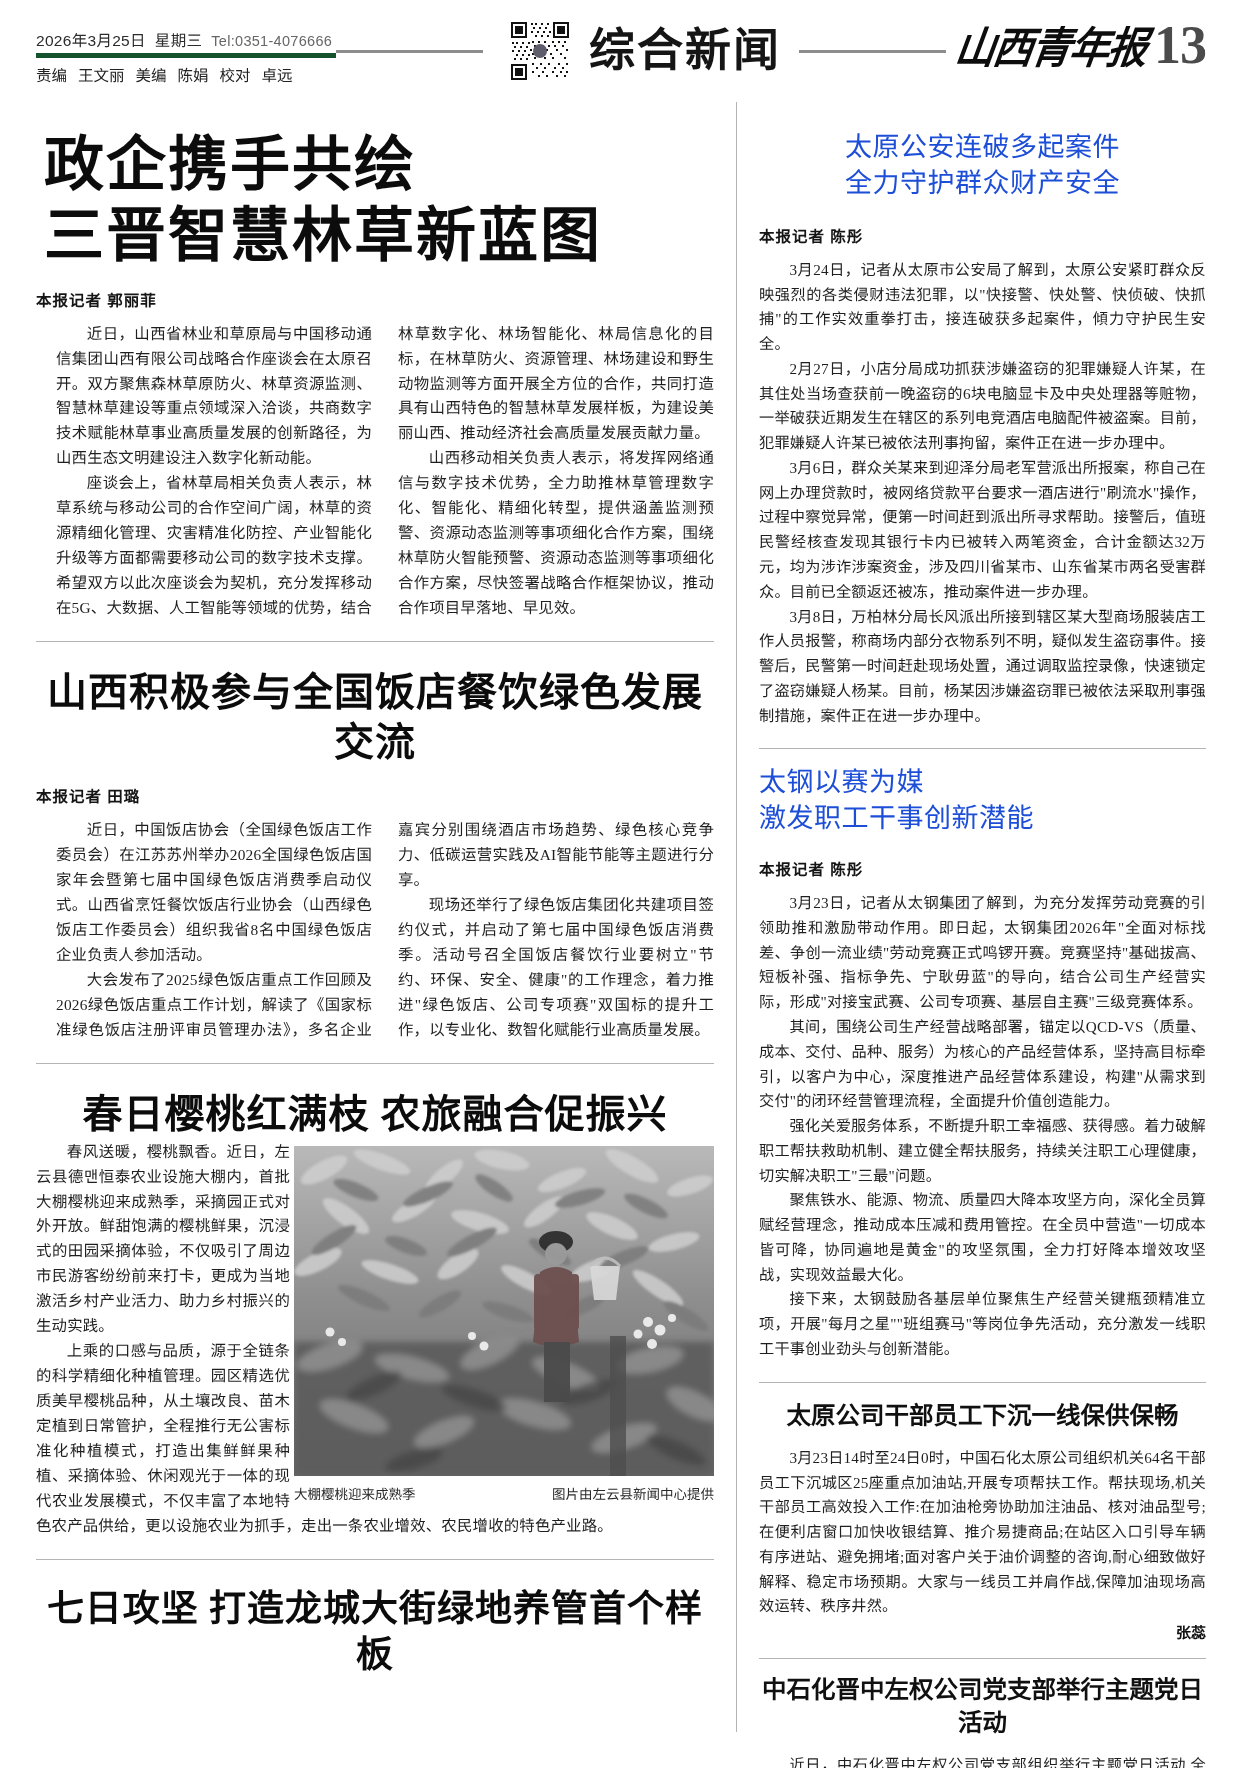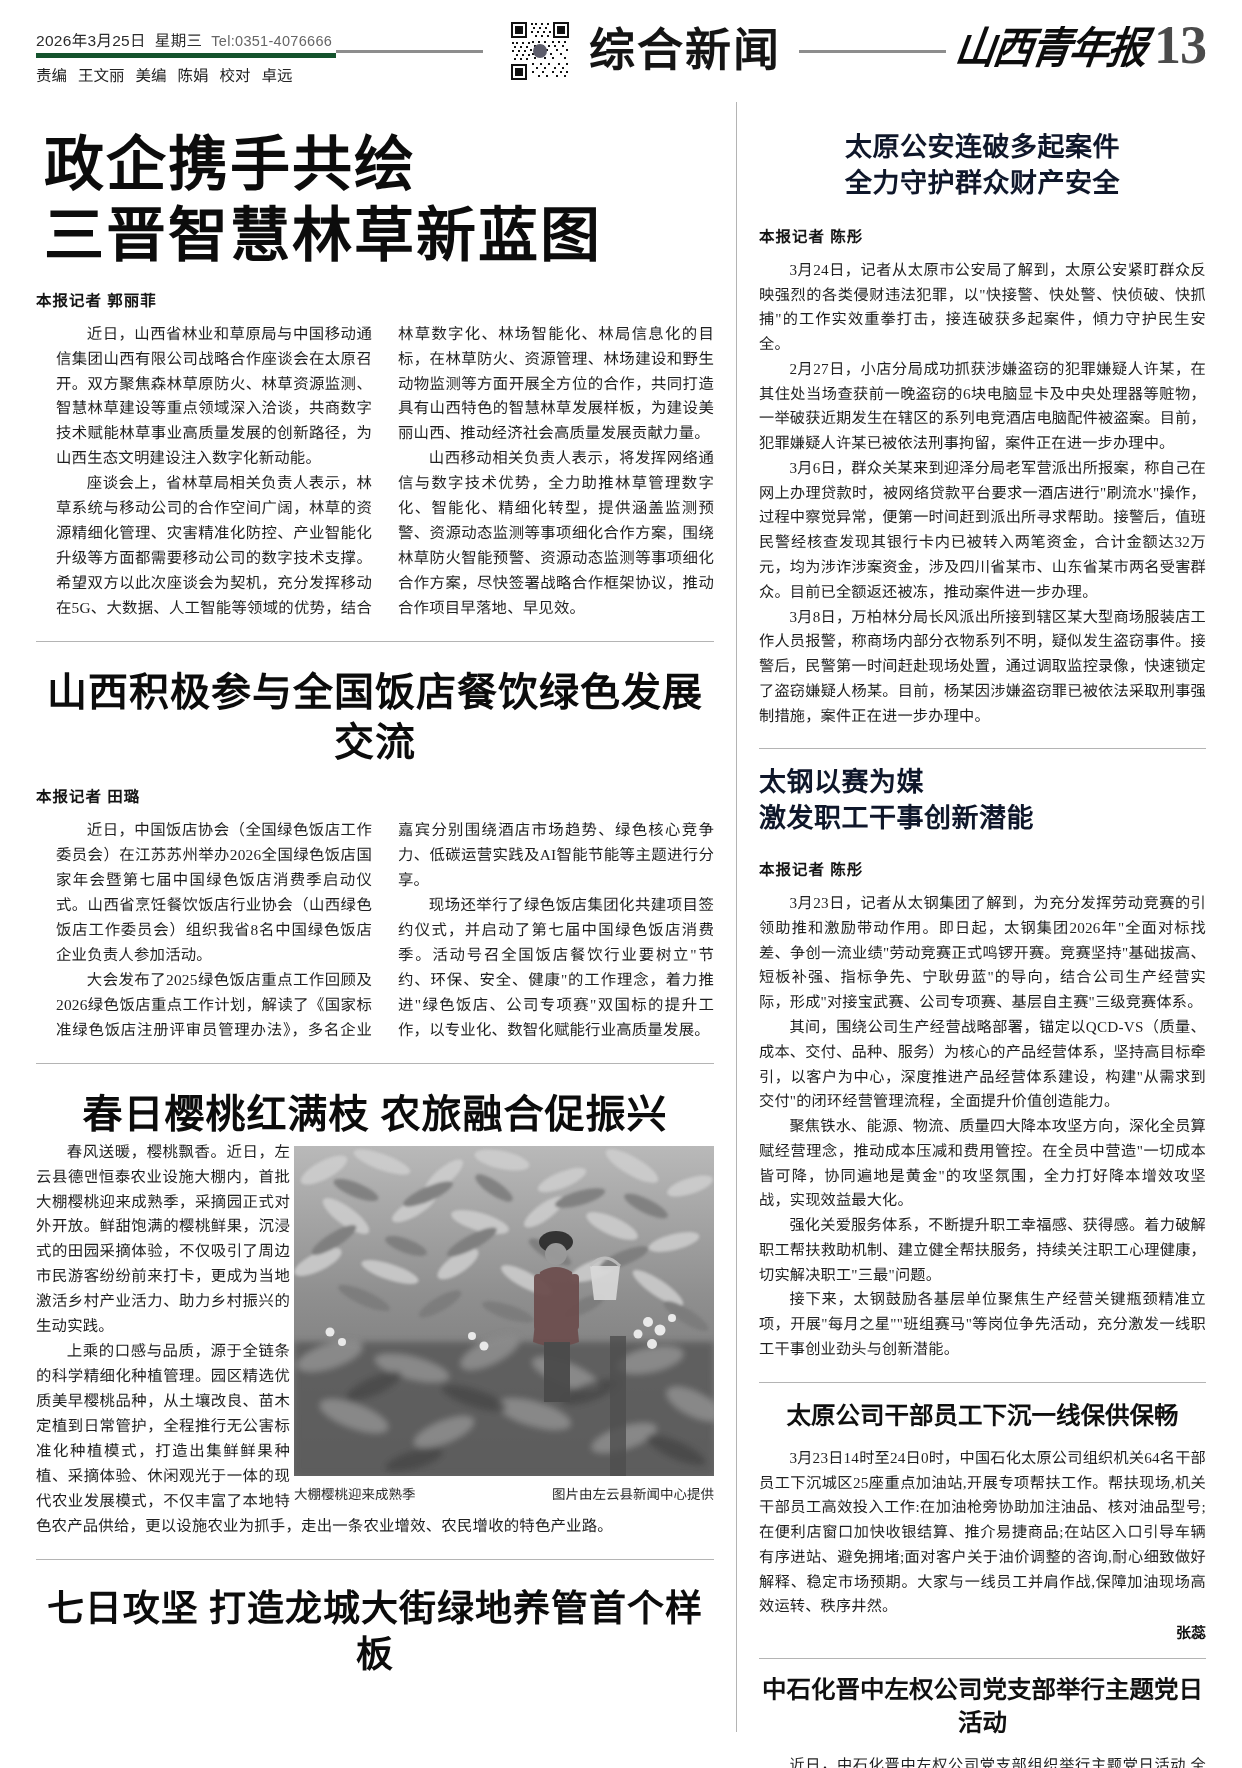--- a/index.html
+++ b/index.html
@@ -160,26 +160,26 @@
     font-size: 40px;
     line-height: 1.25;
     letter-spacing: 1px;
     margin: 26px 0 0 0;
     color: #0c0c0c;
     text-align: center;
   }
   h2.hl-sec.tight { font-size: 37px; }
   h3.hl-r {
     font-family: "Liberation Sans", sans-serif;
-    font-weight: bold;
+    font-weight: normal;
     font-size: 27px;
     line-height: 1.33;
     letter-spacing: .5px;
     margin: 0;
-    color: #0f172a;
+    color: #1d4ed8;
     text-align: center;
   }
   h3.hl-r2 {
     font-family: "Liberation Sans", sans-serif;
     font-weight: bold;
     font-size: 24.5px;
     line-height: 1.35;
     margin: 0;
     color: #101010;
     text-align: center;
@@ -564,22 +564,22 @@
       <div class="hr-thin sp"></div>
 
       <div>
         <h3 class="hl-r" style="text-align:left;">
           <span>太钢以赛为媒</span><br>
           <span>激发职工干事创新潜能</span>
         </h3>
         <div class="byline" style="margin-top:20px;">本报记者  陈彤</div>
         <p class="bt">3月23日，记者从太钢集团了解到，为充分发挥劳动竞赛的引领助推和激励带动作用。即日起，太钢集团2026年"全面对标找差、争创一流业绩"劳动竞赛正式鸣锣开赛。竞赛坚持"基础拔高、短板补强、指标争先、宁耿毋蓝"的导向，结合公司生产经营实际，形成"对接宝武赛、公司专项赛、基层自主赛"三级竞赛体系。</p>
         <p class="bt">其间，围绕公司生产经营战略部署，锚定以QCD-VS（质量、成本、交付、品种、服务）为核心的产品经营体系，坚持高目标牵引，以客户为中心，深度推进产品经营体系建设，构建"从需求到交付"的闭环经营管理流程，全面提升价值创造能力。</p>
+        <p class="bt">强化关爱服务体系，不断提升职工幸福感、获得感。着力破解职工帮扶救助机制、建立健全帮扶服务，持续关注职工心理健康，切实解决职工"三最"问题。</p>
         <p class="bt">聚焦铁水、能源、物流、质量四大降本攻坚方向，深化全员算赋经营理念，推动成本压减和费用管控。在全员中营造"一切成本皆可降，协同遍地是黄金"的攻坚氛围，全力打好降本增效攻坚战，实现效益最大化。</p>
-        <p class="bt">强化关爱服务体系，不断提升职工幸福感、获得感。着力破解职工帮扶救助机制、建立健全帮扶服务，持续关注职工心理健康，切实解决职工"三最"问题。</p>
         <p class="bt">接下来，太钢鼓励各基层单位聚焦生产经营关键瓶颈精准立项，开展"每月之星""班组赛马"等岗位争先活动，充分激发一线职工干事创业劲头与创新潜能。</p>
       </div>
 
       <div class="hr-thin sp"></div>
 
       <div>
         <h3 class="hl-r2">太原公司干部员工下沉一线保供保畅</h3>
         <p class="bt" style="margin-top:14px;">3月23日14时至24日0时，中国石化太原公司组织机关64名干部员工下沉城区25座重点加油站,开展专项帮扶工作。帮扶现场,机关干部员工高效投入工作:在加油枪旁协助加注油品、核对油品型号;在便利店窗口加快收银结算、推介易捷商品;在站区入口引导车辆有序进站、避免拥堵;面对客户关于油价调整的咨询,耐心细致做好解释、稳定市场预期。大家与一线员工并肩作战,保障加油现场高效运转、秩序井然。</p>
         <div class="signoff">张蕊</div>
       </div>

